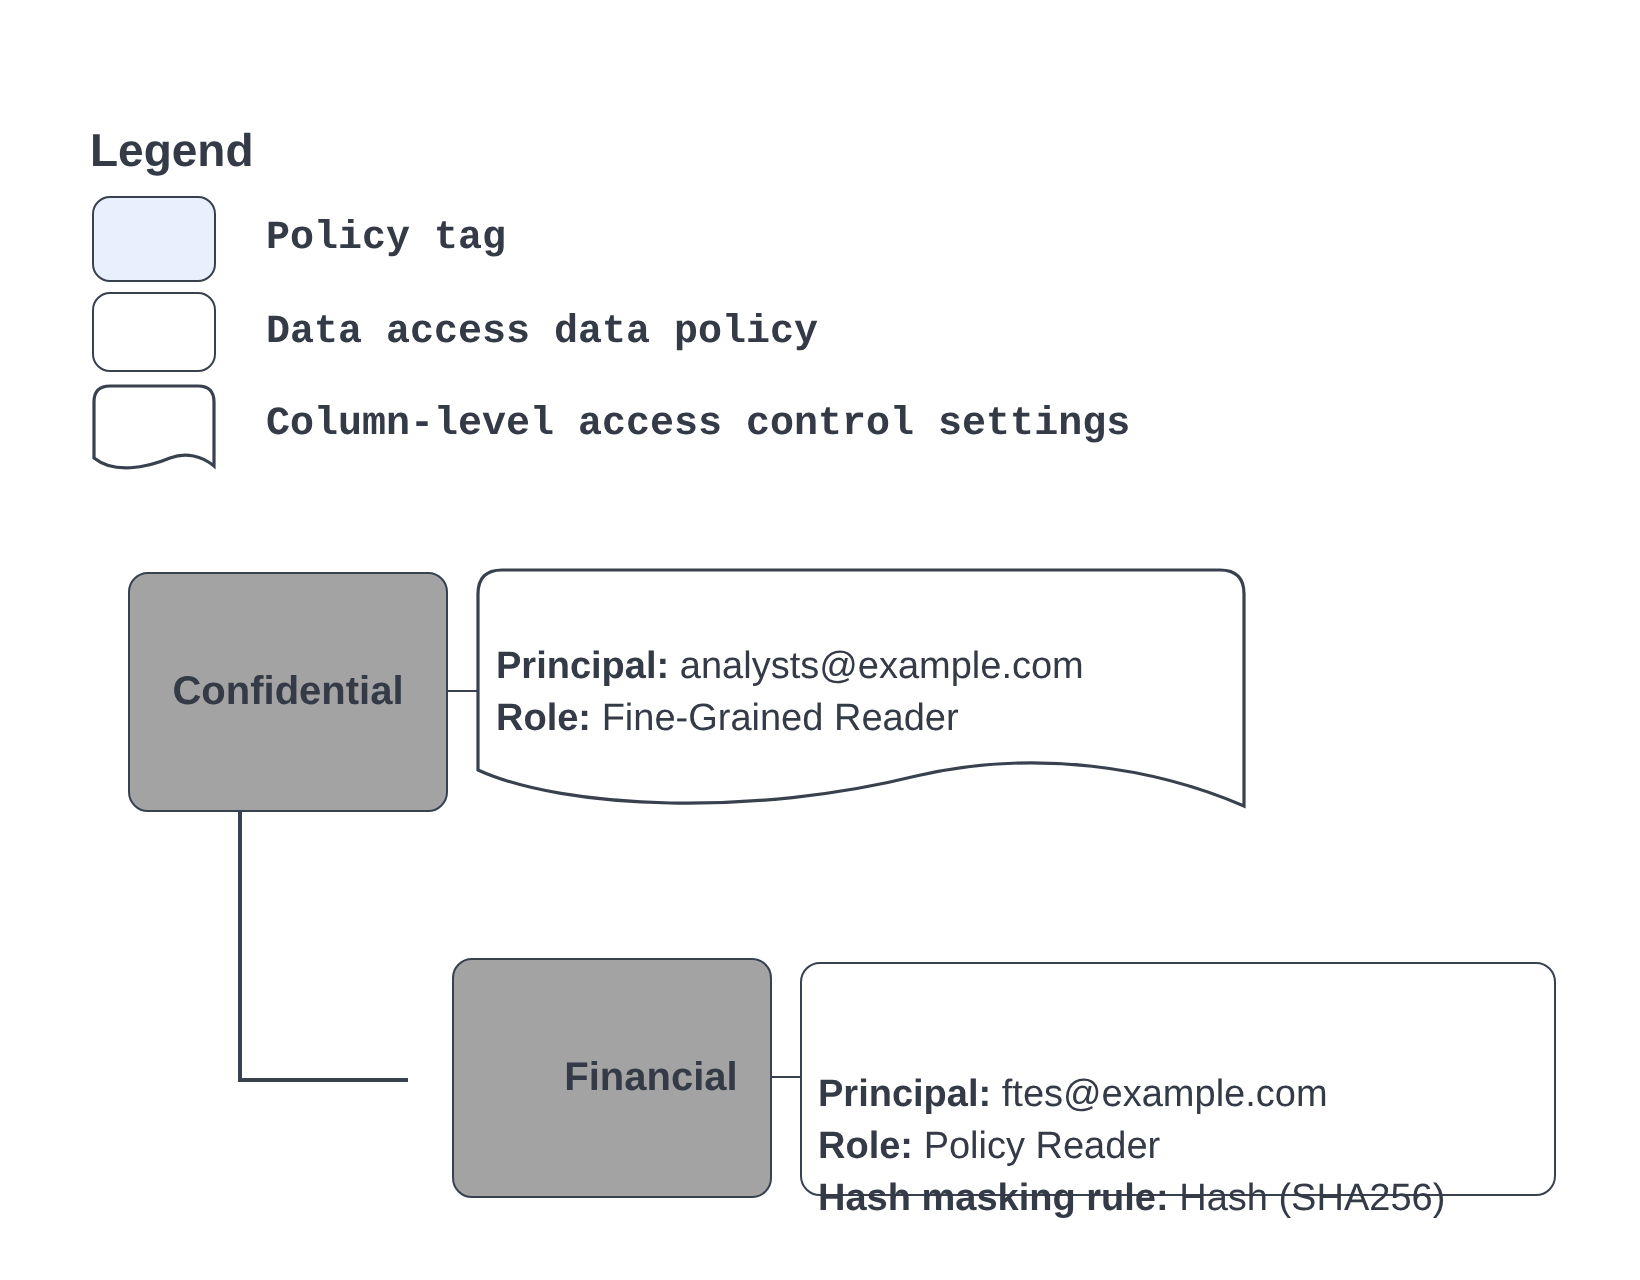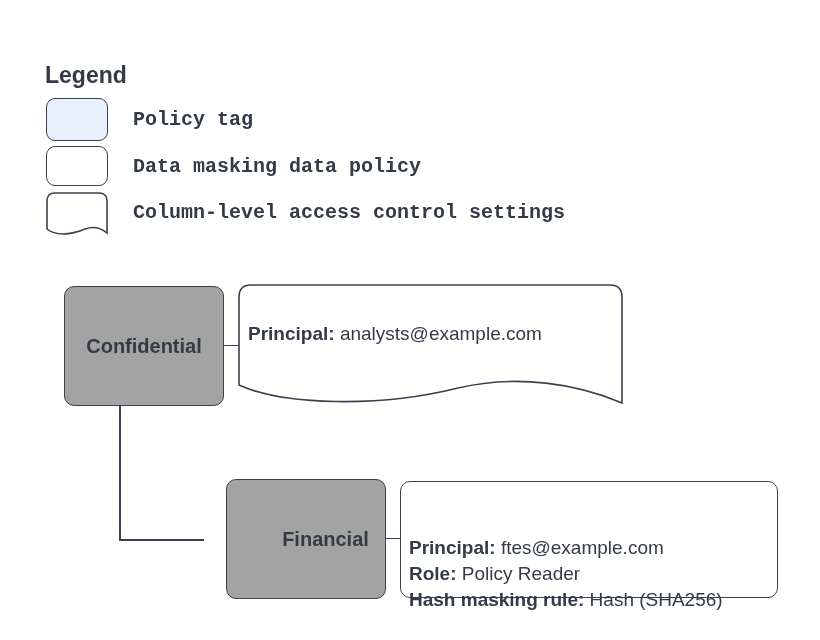--- a/index.html
+++ b/index.html
@@ -75,21 +75,21 @@
 <body>
 
 <div class="canvas">
 
   <div class="abs legend-title">Legend</div>
 
   <div class="abs swatch-rect swatch-policy"></div>
   <div class="abs legend-label legend-label-1">Policy tag</div>
 
   <div class="abs swatch-rect swatch-datapolicy"></div>
-  <div class="abs legend-label legend-label-2">Data masking data policy</div>
+  <div class="abs legend-label legend-label-2">Data access data policy</div>
 
   <svg class="abs shape swatch-doc" width="62" height="47" viewBox="0 0 62 47">
     <path class="doc-path" d="M1,37 L1,9 Q1,1 9,1 L53,1 Q61,1 61,9 L61,41 C55,36 47,34 39,37 C27,42 11,45 1,37 Z"></path>
   </svg>
   <div class="abs legend-label legend-label-3">Column-level access control settings</div>
 
   <div class="abs edge edge-h" style="left:199px; top:344.5px; width:41px;"></div>
   <div class="abs edge edge-v" style="left:119px; top:405px; height:135px;"></div>
   <div class="abs edge edge-h" style="left:119px; top:539px; width:85px;"></div>
   <div class="abs edge edge-h" style="left:361px; top:537.5px; width:40px;"></div>
@@ -100,20 +100,21 @@
 
   <div class="abs node node-financial">
     <span>Financial</span>
   </div>
 
   <svg class="abs shape" style="left:238px; top:284px;" width="386" height="127" viewBox="0 0 386 127">
     <path class="doc-path" d="M1,101 L1,13 Q1,1 13,1 L372,1 Q384,1 384,13 L384,119 C340,100 280,90 220,104 C140,124 45,121 1,101 Z"></path>
   </svg>
   <div class="abs policy-text text-analysts">
     <div class="line"><b>Principal:</b><span>analysts@example.com</span></div>
+    <div class="line"><b>Role:</b><span>Fine-Grained Reader</span></div>
   </div>
 
   <div class="abs policy-box"></div>
   <div class="abs policy-text text-ftes">
     <div class="line"><b>Principal:</b><span>ftes@example.com</span></div>
     <div class="line"><b>Role:</b><span>Policy Reader</span></div>
     <div class="line"><b>Hash masking rule:</b><span>Hash (SHA256)</span></div>
   </div>
 
 </div>

